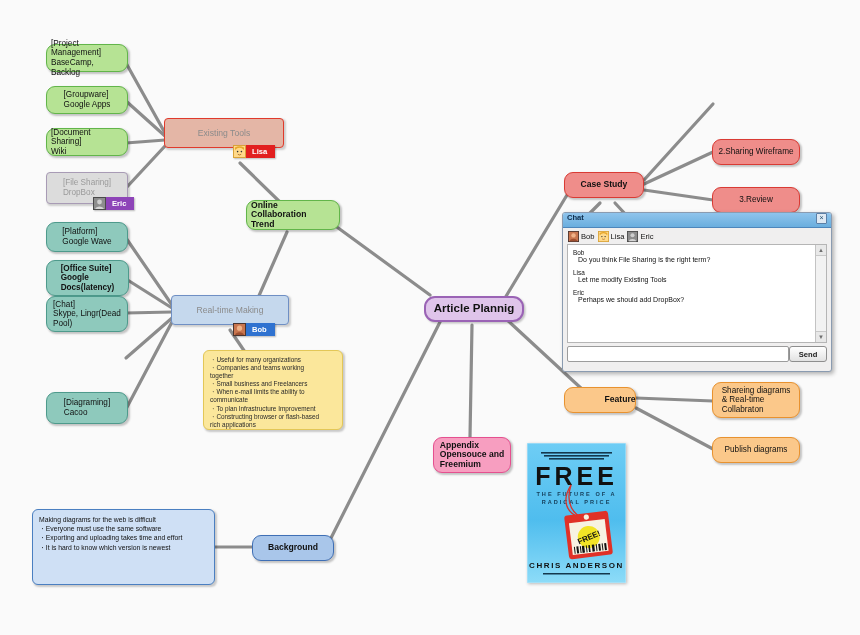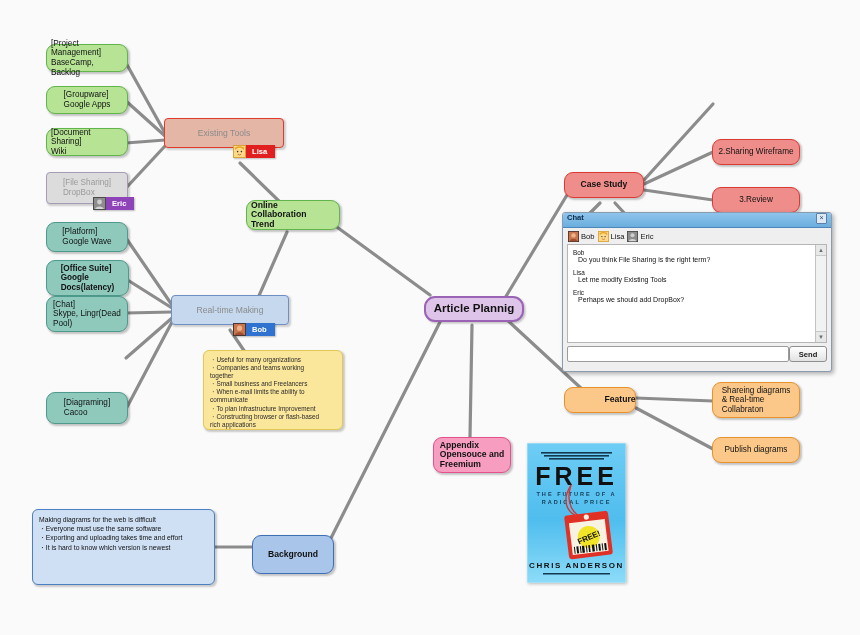--- a/index.html
+++ b/index.html
@@ -293,21 +293,21 @@
   <div class="node orange" style="left:712px;top:382px;width:88px;height:36px;">Shareing diagrams
 &amp; Real-time
 Collabraton</div>
 
   <div class="node orange" style="left:712px;top:437px;width:88px;height:26px;">Publish diagrams</div>
 
   <div class="node pink bold" style="left:433px;top:437px;width:78px;height:36px;">Appendix
 Opensouce and
 Freemium</div>
 
-  <div class="node blue bold" style="left:252px;top:535px;width:82px;height:39px;">Background</div>
+  <div class="node blue bold" style="left:252px;top:535px;width:82px;height:26px;">Background</div>
 
   <div class="note bluenote" style="left:32px;top:509px;width:183px;height:76px;">Making diagrams for the web is difficult
  ・Everyone must use the same software
  ・Exporting and uploading takes time and effort
  ・It is hard to know which version is newest</div>
 
   <svg id="book" viewBox="0 0 99 140">
     <defs>
       <linearGradient id="skyg" x1="0" y1="0" x2="0" y2="1">
         <stop offset="0" stop-color="#6ecdf5"></stop>

